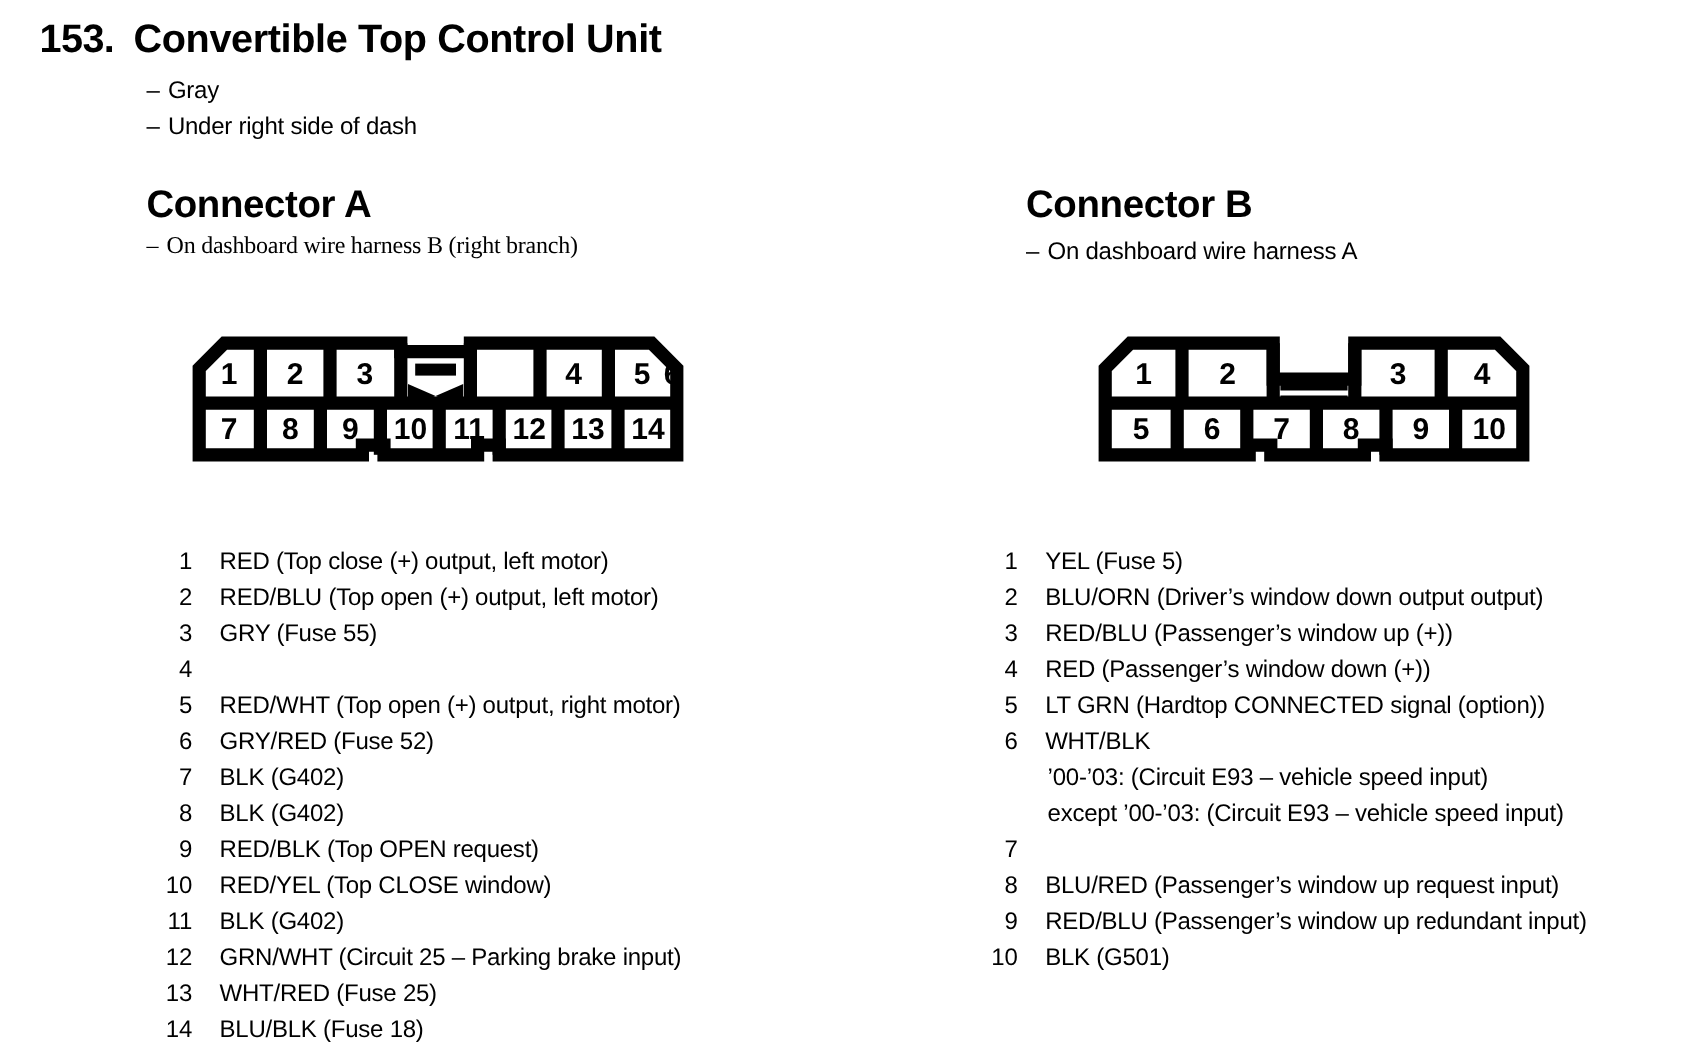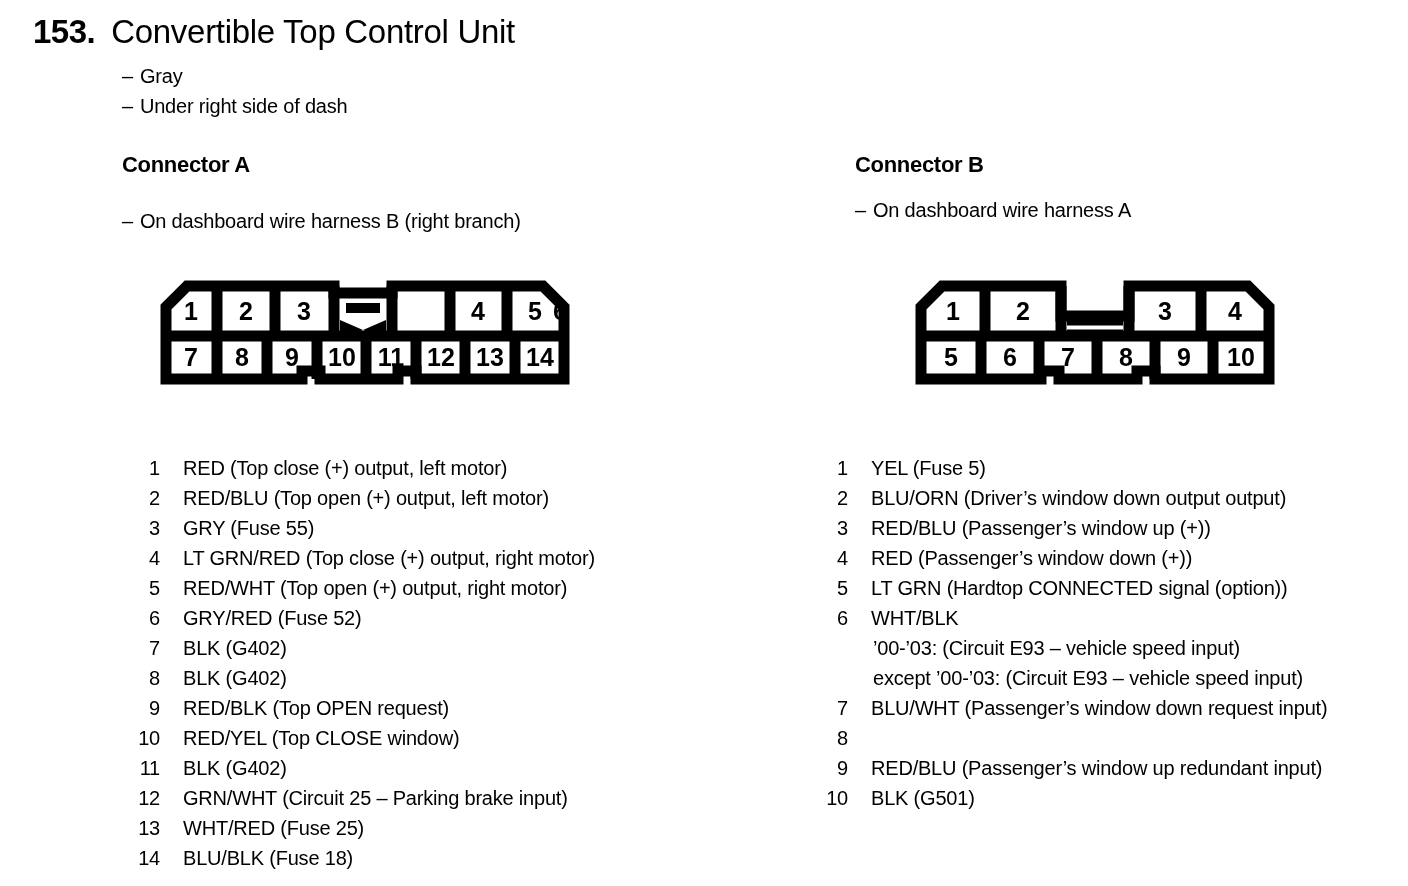--- a/index.html
+++ b/index.html
@@ -30,51 +30,51 @@
     white-space: nowrap;
   }
   .title-num {
     font-size: 33px;
     font-weight: bold;
     letter-spacing: -0.5px;
     text-align: center;
   }
   .title-text {
     font-size: 33px;
-    font-weight: normal;
+    font-weight: bold;
     margin-left: 16px;
     letter-spacing: -0.3px;
   }
   .subtitle {
     position: absolute;
     left: 122px;
     font-size: 20px;
     white-space: nowrap;
     letter-spacing: -0.2px;
   }
   .sub-1 { top: 65px; }
   .sub-2 { top: 95px; }
   .dash { margin-right: 7px; }
 
   
   .conn-heading {
     position: absolute;
-    font-size: 22px;
+    font-size: 32px;
     font-weight: bold;
     white-space: nowrap;
     letter-spacing: -0.3px;
   }
   .conn-sub {
     position: absolute;
     font-size: 20px;
     white-space: nowrap;
     letter-spacing: -0.2px;
   }
   #connA-heading { left: 122px; top: 152px; }
-  #connA-sub     { left: 122px; top: 210px; }
+  #connA-sub     { left: 122px; top: 194px; font-family: Liberation Serif, serif; }
   #connB-heading { left: 855px; top: 152px; }
   #connB-sub     { left: 855px; top: 199px; }
 
   
   .conn-svg { position: absolute; }
   #connA-svg { left: 160px; top: 280px; }
   #connB-svg { left: 915px; top: 280px; }
   .conn-svg text {
     font-family: "Liberation Sans", sans-serif;
     font-weight: bold;
@@ -267,21 +267,20 @@
       <div class="pin-row">
         <span class="pin-num">2</span>
         <span class="pin-desc">RED/BLU (Top open (+) output, left motor)</span>
       </div>
       <div class="pin-row">
         <span class="pin-num">3</span>
         <span class="pin-desc">GRY (Fuse 55)</span>
       </div>
       <div class="pin-row">
         <span class="pin-num">4</span>
-        <span class="pin-desc">LT GRN/RED (Top close (+) output, right motor)</span>
       </div>
       <div class="pin-row">
         <span class="pin-num">5</span>
         <span class="pin-desc">RED/WHT (Top open (+) output, right motor)</span>
       </div>
       <div class="pin-row">
         <span class="pin-num">6</span>
         <span class="pin-desc">GRY/RED (Fuse 52)</span>
       </div>
       <div class="pin-row">
@@ -346,24 +345,24 @@
       <div class="pin-subrow">
         <span class="pin-sub-spacer"></span>
         <span class="pin-subdesc">’00-’03: (Circuit E93 – vehicle speed input)</span>
       </div>
       <div class="pin-subrow">
         <span class="pin-sub-spacer"></span>
         <span class="pin-subdesc">except ’00-’03: (Circuit E93 – vehicle speed input)</span>
       </div>
       <div class="pin-row">
         <span class="pin-num">7</span>
-        <span class="pin-desc">BLU/WHT (Passenger’s window down request input)</span>
       </div>
       <div class="pin-row">
         <span class="pin-num">8</span>
+        <span class="pin-desc">BLU/RED (Passenger’s window up request input)</span>
       </div>
       <div class="pin-row">
         <span class="pin-num">9</span>
         <span class="pin-desc">RED/BLU (Passenger’s window up redundant input)</span>
       </div>
       <div class="pin-row">
         <span class="pin-num">10</span>
         <span class="pin-desc">BLK (G501)</span>
       </div>
     </div>

